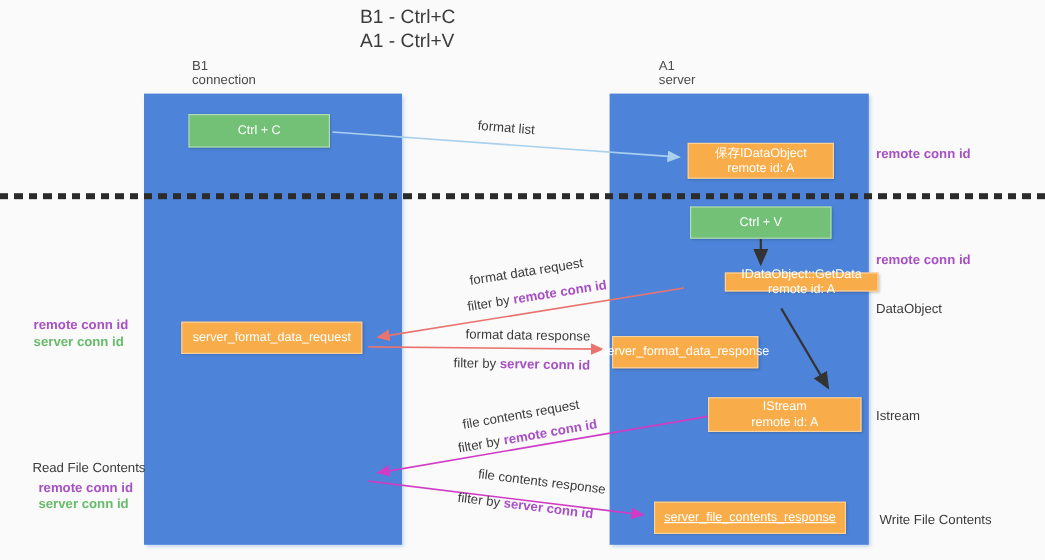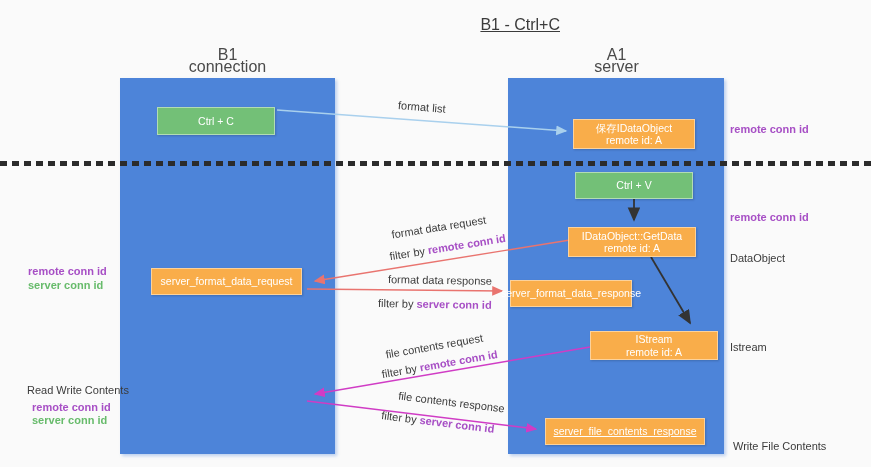--- a/index.html
+++ b/index.html
@@ -4,25 +4,25 @@
 <style>
   html,body{margin:0;padding:0;background:#fafafa;}
   .canvas{
     position:relative;width:871px;height:467px;overflow:hidden;
     background:var(--bg,#fafafa);
     font-family:"Liberation Sans","DejaVu Sans",sans-serif;
     color:var(--text-dark,#3b3b3b);
   }
   .abs{position:absolute;}
   .title{
-    left:300px;top:15px;width:260px;text-align:right;
-    font-size:16px;line-height:20px;color:var(--text-dark);text-decoration:underline;
+    left:300px;top:5px;width:260px;text-align:left;
+    font-size:16px;line-height:20px;color:var(--text-dark);
   }
   .col-header{
-    width:135px;top:49px;text-align:center;font-size:16px;line-height:12px;color:#4a4a4a;
+    width:135px;top:49px;font-size:11px;line-height:12px;color:#4a4a4a;
   }
   .lifeline{
     background:var(--lifeline-blue,#4d84d9);
     box-shadow:2px 2px 3px rgba(77,132,217,0.35);
   }
   .box{
     display:flex;flex-direction:column;align-items:center;justify-content:center;
     color:var(--box-text,#fff);font-size:10.5px;line-height:12.5px;text-align:center;
     box-shadow:1px 1px 2px rgba(0,0,0,0.18);
     border:1px solid rgba(255,255,255,0.45);
@@ -48,20 +48,21 @@
   .mk-magenta{fill:var(--arrow-magenta,#d03cc5);}
   .mk-black{fill:var(--arrow-black,#333);}
 </style>
 </head>
 <body>
 
 <div class="canvas">
 
   <div class="abs title">
     <div>B1 - Ctrl+C</div>
+    <div>A1 - Ctrl+V</div>
   </div>
 
   <div class="abs col-header" style="left:160px;">
     <div>B1</div>
     <div>connection</div>
   </div>
   <div class="abs col-header" style="left:549px;">
     <div>A1</div>
     <div>server</div>
   </div>
@@ -88,34 +89,34 @@
     </defs>
     <line class="ar-blue" x1="277" y1="110" x2="566" y2="131" stroke-width="1.4" marker-end="url(#mb)"></line>
     <line class="ar-black" x1="634" y1="199" x2="634" y2="220" stroke-width="1.8" marker-end="url(#mk)"></line>
     <line class="ar-salmon" x1="570" y1="240" x2="315" y2="281" stroke-width="1.4" marker-end="url(#ms)"></line>
     <line class="ar-salmon" x1="307" y1="289" x2="502" y2="291" stroke-width="1.4" marker-end="url(#ms)"></line>
     <line class="ar-black" x1="651" y1="257" x2="690" y2="323" stroke-width="1.8" marker-end="url(#mk)"></line>
     <line class="ar-magenta" x1="590" y1="347" x2="315" y2="394" stroke-width="1.4" marker-end="url(#mm)"></line>
     <line class="ar-magenta" x1="307" y1="401" x2="536" y2="429" stroke-width="1.4" marker-end="url(#mm)"></line>
   </svg>
 
-  <div class="abs box green" style="left:157px;top:95px;width:118px;height:28px;margin-top:12px;">
+  <div class="abs box green" style="left:157px;top:95px;width:118px;height:28px;">
     <span>Ctrl + C</span>
   </div>
 
   <div class="abs box orange" style="left:573px;top:119px;width:122px;height:30px;">
     <span>保存IDataObject</span>
     <span>remote id: A</span>
   </div>
 
   <div class="abs box green" style="left:575px;top:172px;width:118px;height:27px;">
     <span>Ctrl + V</span>
   </div>
 
-  <div class="abs box orange" style="left:568px;top:227px;width:128px;height:30px;">
+  <div class="abs box orange" style="left:604px;top:227px;width:128px;height:16px;">
     <span>IDataObject::GetData</span>
     <span>remote id: A</span>
   </div>
 
   <div class="abs box orange" style="left:590px;top:331px;width:128px;height:29px;">
     <span>IStream</span>
     <span>remote id: A</span>
   </div>
 
   <div class="abs box orange" style="left:151px;top:268px;width:151px;height:27px;">
@@ -160,21 +161,21 @@
     <span>file contents response</span>
   </div>
   <div class="abs alabel" style="left:381px;top:416px;transform:rotate(7deg);">
     <span>filter by </span><span class="purple">server conn id</span>
   </div>
 
   <div class="abs side purple" style="left:730px;top:123px;">remote conn id</div>
   <div class="abs side purple" style="left:730px;top:211px;">remote conn id</div>
   <div class="abs side" style="left:730px;top:236px;margin-top:16px;">DataObject</div>
   <div class="abs side" style="left:730px;top:341px;">Istream</div>
-  <div class="abs side" style="left:733px;top:440px;">Write File Contents</div>
+  <div class="abs side" style="left:733px;top:428px;">Write File Contents</div>
 
   <div class="abs side purple" style="left:28px;top:265px;">remote conn id</div>
   <div class="abs side greentxt" style="left:28px;top:279px;">server conn id</div>
-  <div class="abs side" style="left:27px;top:384px;">Read Write Contents</div>
+  <div class="abs side" style="left:27px;top:384px;">Read File Contents</div>
   <div class="abs side purple" style="left:32px;top:401px;">remote conn id</div>
   <div class="abs side greentxt" style="left:32px;top:414px;">server conn id</div>
 
 </div>
 
 </body></html>

